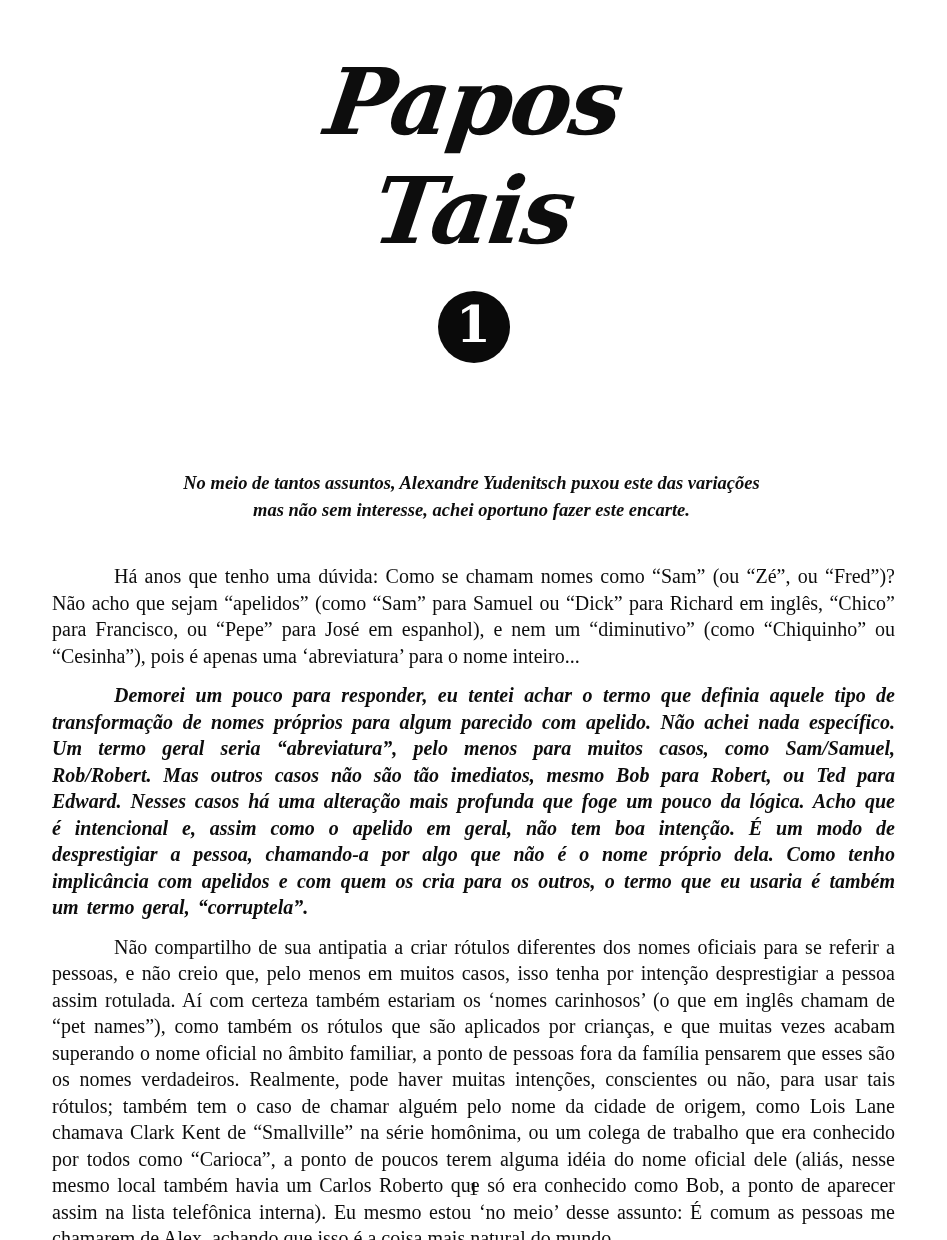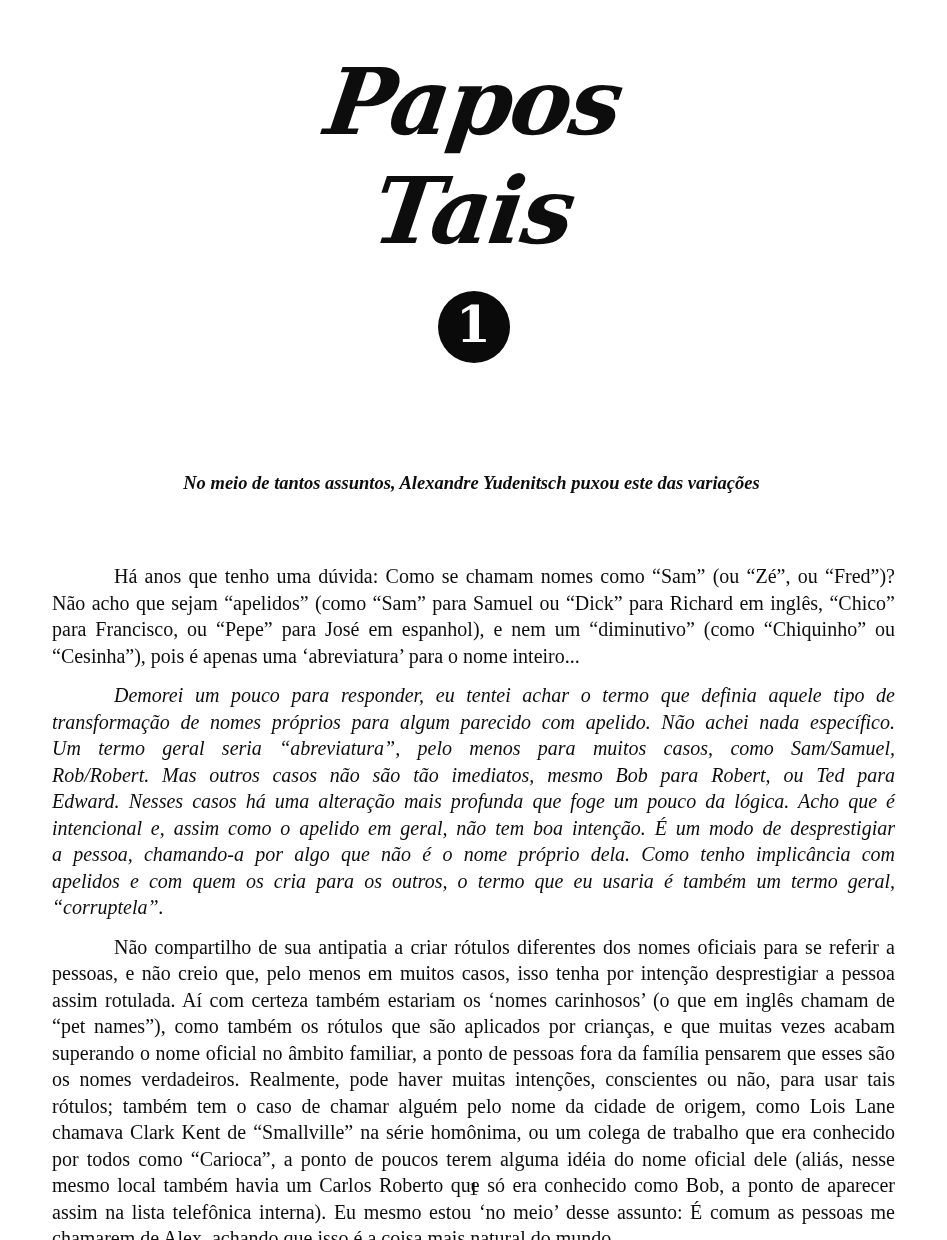--- a/index.html
+++ b/index.html
@@ -77,21 +77,21 @@
     font-size: 20px;
     line-height: 26.5px;
     text-align: justify;
     color: #0d0d0d;
   }
   .para {
     margin: 0 0 13px 0;
     text-indent: 62px;
   }
   .para.emphasis {
-    font-weight: 400;
+    font-weight: 700;
     font-style: italic;
     word-spacing: 3px;
   }
 
   
   .page-footer {
     position: absolute;
     top: 1178px;
     left: 0;
     right: 0;
@@ -108,20 +108,21 @@
   <header class="masthead">
     <div class="title-line">Papos</div>
     <div class="title-line">Tais</div>
     <div class="issue-badge">
       <span>1</span>
     </div>
   </header>
 
   <section class="intro">
     <div>No meio de tantos assuntos, Alexandre Yudenitsch puxou este das variações</div>
+    <div>mas não sem interesse, achei oportuno fazer este encarte.</div>
   </section>
 
   <section class="body-text">
     <p class="para regular">Há anos que tenho uma dúvida: Como se chamam nomes como “Sam” (ou “Zé”, ou “Fred”)? Não acho que sejam “apelidos” (como “Sam” para Samuel ou “Dick” para Richard em inglês, “Chico” para Francisco, ou “Pepe” para José em espanhol), e nem um “diminutivo” (como “Chiquinho” ou “Cesinha”), pois é apenas uma ‘abreviatura’ para o nome inteiro...</p>
     <p class="para emphasis">Demorei um pouco para responder, eu tentei achar o termo que definia aquele tipo de transformação de nomes próprios para algum parecido com apelido. Não achei nada específico. Um termo geral seria “abreviatura”, pelo menos para muitos casos, como Sam/Samuel, Rob/Robert. Mas outros casos não são tão imediatos, mesmo Bob para Robert, ou Ted para Edward. Nesses casos há uma alteração mais profunda que foge um pouco da lógica. Acho que é intencional e, assim como o apelido em geral, não tem boa intenção. É um modo de desprestigiar a pessoa, chamando-a por algo que não é o nome próprio dela. Como tenho implicância com apelidos e com quem os cria para os outros, o termo que eu usaria é também um termo geral, “corruptela”.</p>
     <p class="para regular">Não compartilho de sua antipatia a criar rótulos diferentes dos nomes oficiais para se referir a pessoas, e não creio que, pelo menos em muitos casos, isso tenha por intenção desprestigiar a pessoa assim rotulada. Aí com certeza também estariam os ‘nomes carinhosos’ (o que em inglês chamam de “pet names”), como também os rótulos que são aplicados por crianças, e que muitas vezes acabam superando o nome oficial no âmbito familiar, a ponto de pessoas fora da família pensarem que esses são os nomes verdadeiros. Realmente, pode haver muitas intenções, conscientes ou não, para usar tais rótulos; também tem o caso de chamar alguém pelo nome da cidade de origem, como Lois Lane chamava Clark Kent de “Smallville” na série homônima, ou um colega de trabalho que era conhecido por todos como “Carioca”, a ponto de poucos terem alguma idéia do nome oficial dele (aliás, nesse mesmo local também havia um Carlos Roberto que só era conhecido como Bob, a ponto de aparecer assim na lista telefônica interna). Eu mesmo estou ‘no meio’ desse assunto: É comum as pessoas me chamarem de Alex, achando que isso é a coisa mais natural do mundo.</p>
   </section>
 
   <footer class="page-footer">
     <span>1</span>

